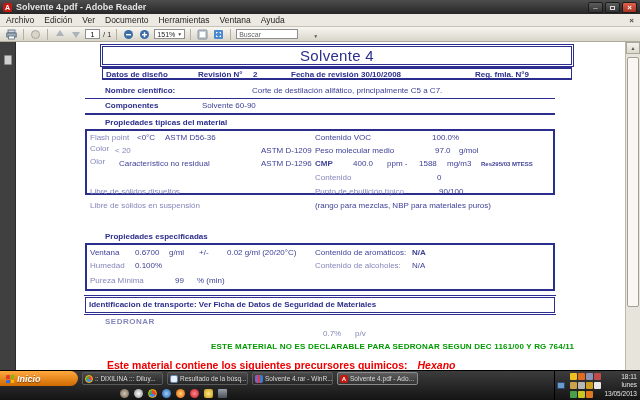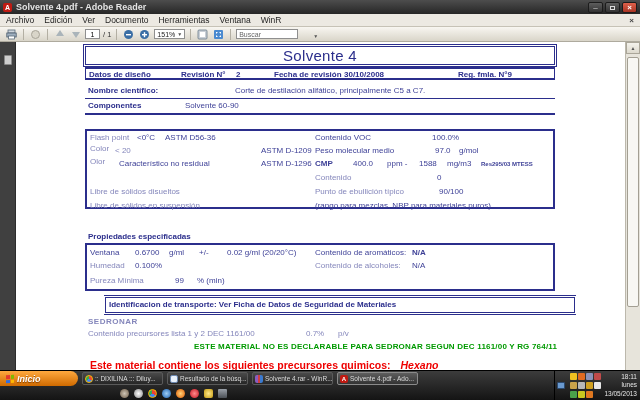--- a/index.html
+++ b/index.html
@@ -35,35 +35,35 @@
   
   .workspace { flex: 1; display: flex; background: #fff; min-height: 0; }
   .nav-sidebar { width: 16px; background: #404040; border-right: 1px solid #2c2c2c; padding-top: 13px; display: flex; justify-content: center; flex: 0 0 16px; }
   .thumb-icon { width: 8px; height: 10px; background: #cfcfcf; border: 1px solid #8a8a8a; border-radius: 1px; }
   .doc-page { flex: 1; position: relative; background: #fff; overflow: hidden; }
   .scrollbar { width: 15px; background: #e7e4db; border-left: 1px solid #bcb8ac; display: flex; flex-direction: column; align-items: stretch; flex: 0 0 15px; }
   .scroll-btn { height: 12px; background: linear-gradient(#f4f2ec, #ddd9cd); border: 1px solid #aaa699; font-size: 5px; color: #555; text-align: center; line-height: 10px; }
   .scroll-thumb { margin: 3px 1px; height: 250px; background: #f8f7f3; border: 1px solid #a39f93; border-radius: 2px; }
 
   
-  .abs { position: absolute; white-space: nowrap; }
+  .abs { position: absolute; white-space: nowrap; margin-left: 17px; }
   .navy { color: #2b2e8c; }
   .mid  { color: #3c3f96; }
   .slate{ color: #8486bb; }
   .b { font-weight: bold; }
   .doc-page { font-size: 8px; }
   .title-box { left: 69px; top: 4px; width: 470px; height: 19px; border: 1px solid #2b2e8c; box-shadow: 0 0 0 1px #fff, 0 0 0 2px #2b2e8c; display: flex; align-items: center; justify-content: center; }
   .doc-title { font-size: 15px; letter-spacing: .3px; }
   .design-row { left: 69px; top: 25px; width: 470px; height: 13px; border-top: 2px solid #2b2e8c; border-bottom: 2px solid #2b2e8c; border-left: 1px solid #2b2e8c; border-right: 1px solid #2b2e8c; }
   .design-row span { position: absolute; top: 1px; }
   .rule { position: absolute; left: 69px; width: 470px; border-top: 1px solid #2b2e8c; }
   .rule2 { position: absolute; left: 69px; width: 470px; border-top: 2px solid #2b2e8c; }
   .dbox { position: absolute; left: 69px; width: 470px; border: 2px solid #2b2e8c; }
   .dbox span { position: absolute; }
-  .tbox { position: absolute; left: 69px; width: 470px; height: 16px; border: 1px solid #2b2e8c; box-shadow: 0 0 0 1px #fff, 0 1px 0 1px #2b2e8c, 0 -1px 0 1px #2b2e8c; line-height: 14px; padding-left: 3px; margin-left: 20px; }
+  .tbox { position: absolute; left: 69px; width: 470px; height: 16px; border: 1px solid #2b2e8c; box-shadow: 0 0 0 1px #fff, 0 1px 0 1px #2b2e8c, 0 -1px 0 1px #2b2e8c; line-height: 14px; padding-left: 3px; }
   .tiny { font-size: 6px; }
   .green-line { color: #009a00; font-weight: bold; font-size: 8px; letter-spacing: .2px; }
   .red-line { color: #ee0000; font-weight: bold; font-size: 10.5px; }
   .red-line .chem { font-style: italic; margin-left: 10px; }
 
   
   .taskbar { height: 27px; flex: 0 0 30px; background: linear-gradient(#3c3c3c, #141414); border-top: 1px solid #000; display: flex; }
   .tb-left { flex: 1; display: flex; flex-direction: column; min-width: 0; }
   .tb-row1 { height: 15px; display: flex; align-items: center; }
   .start-btn { width: 78px; height: 15px; background: linear-gradient(#ffa93f, #cf6a00); border-radius: 0 8px 8px 0; display: flex; align-items: center; gap: 3px; padding-left: 6px; color: #fff; font-size: 9px; font-weight: bold; font-style: italic; text-shadow: 0 1px 1px #7a3c00; }
@@ -99,21 +99,21 @@
     </div>
   </div>
 
   <div class="menubar">
     <span class="menu-item">Archivo</span>
     <span class="menu-item">Edición</span>
     <span class="menu-item">Ver</span>
     <span class="menu-item">Documento</span>
     <span class="menu-item">Herramientas</span>
     <span class="menu-item">Ventana</span>
-    <span class="menu-item">WinR</span>
+    <span class="menu-item">Ayuda</span>
     <span class="menu-close">×</span>
   </div>
 
   <div class="toolbar">
     <span class="tb-ico">
       <svg width="11" height="11" viewBox="0 0 11 11">
           <rect x="2" y="1" width="7" height="3" fill="#cfd6dd" stroke="#5a6b7a" stroke-width="0.8"></rect>
           <rect x="0.8" y="4" width="9.4" height="4" fill="#9fb0c0" stroke="#4a5b6a" stroke-width="0.8"></rect>
           <rect x="2.5" y="7" width="6" height="3" fill="#fff" stroke="#5a6b7a" stroke-width="0.8"></rect>
         </svg>
@@ -196,22 +196,23 @@
       </div>
 
       <span class="abs navy b" style="left:72px;top:44px">Nombre científico:</span>
       <span class="abs mid" style="left:219px;top:44px">Corte de destilación alifático, principalmente C5 a C7.</span>
       <div class="rule" style="top:56px"></div>
 
       <span class="abs navy b" style="left:72px;top:59px">Componentes</span>
       <span class="abs mid" style="left:169px;top:59px">Solvente 60-90</span>
       <div class="rule2" style="top:71px"></div>
 
-
-      <div class="dbox" style="top:87px;height:80px">
+      <span class="abs navy b" style="left:72px;top:76px">Propiedades típicas del material</span>
+
+      <div class="dbox" style="top:87px;height:66px">
         <span class="slate" style="left:3px;top:2px">Flash point</span>
         <span class="mid" style="left:50px;top:2px">&lt;0°C</span>
         <span class="mid" style="left:78px;top:2px">ASTM D56-36</span>
         <span class="mid" style="left:228px;top:2px">Contenido VOC</span>
         <span class="mid" style="left:345px;top:2px">100.0%</span>
 
         <span class="slate" style="left:3px;top:13px">Color</span>
         <span class="slate" style="left:28px;top:15px">&lt; 20</span>
         <span class="mid" style="left:174px;top:15px">ASTM D-1209</span>
         <span class="mid" style="left:228px;top:15px">Peso molecular medio</span>
@@ -256,21 +257,20 @@
         <span class="mid" style="left:325px;top:16px">N/A</span>
 
         <span class="slate" style="left:3px;top:31px">Pureza Mínima</span>
         <span class="mid" style="left:88px;top:31px">99</span>
         <span class="mid" style="left:110px;top:31px">% (min)</span>
       </div>
 
       <div class="tbox navy b" style="top:255px">Identificacion de transporte: Ver Ficha de Datos de Seguridad de Materiales</div>
 
       <span class="abs slate b" style="left:72px;top:275px;letter-spacing:.5px">SEDRONAR</span>
-      <span class="abs slate" style="left:72px;top:287px">Contenido precursores lista 1 y 2 DEC 1161/00</span>
       <span class="abs slate" style="left:290px;top:287px">0.7%</span>
       <span class="abs slate" style="left:322px;top:287px">p/v</span>
 
       <span class="abs green-line" style="left:178px;top:300px">ESTE MATERIAL NO ES DECLARABLE PARA SEDRONAR SEGUN DEC 1161/00 Y RG 764/11</span>
 
       <div class="abs red-line" style="left:74px;top:317px">
         <span>Este material contiene los siguientes precursores quimicos:</span><span class="chem">Hexano</span>
       </div>
 
     </div>

